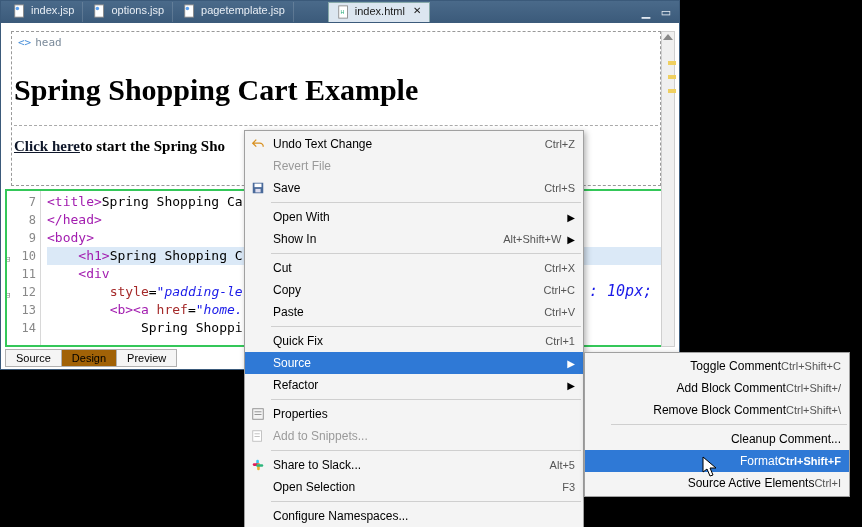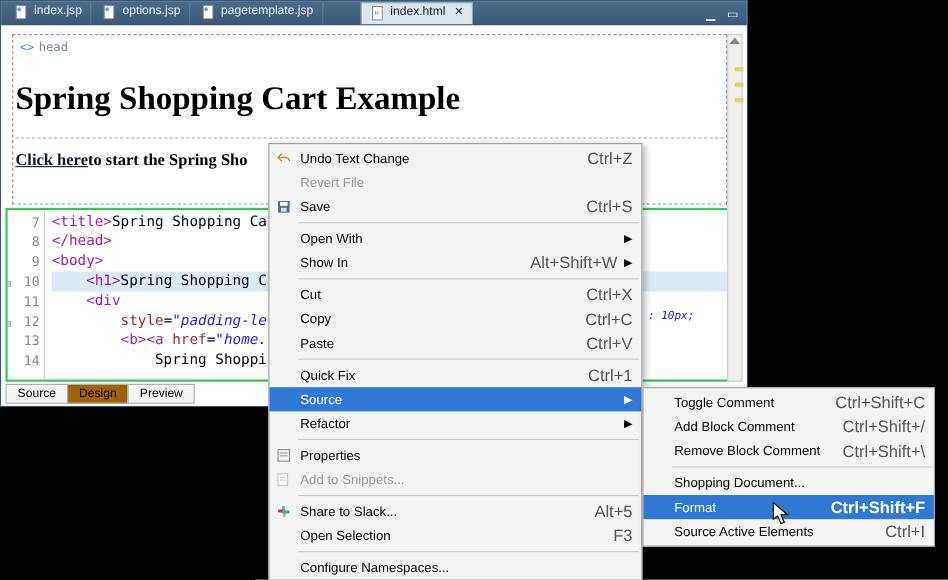--- a/index.html
+++ b/index.html
@@ -152,33 +152,33 @@
 
   .context-menu {
     position: absolute;
     background: #f4f4f4;
     border: 1px solid #a0a0a0;
     box-shadow: 2px 2px 6px rgba(0,0,0,.3);
     font-size: 12px;
     padding: 2px 0;
   }
   .cm1 { left: 244px; top: 130px; width: 340px; }
-  .cm2 { left: 584px; top: 352px; width: 266px; }
+  .cm2 { left: 584px; top: 352px; width: 266px; text-align: right; }
   .mi {
     display: flex;
     align-items: center;
     height: 22px;
     padding: 0 8px 0 28px;
     position: relative;
     cursor: pointer;
   }
   .mi.disabled { color: #9a9a9a; cursor: default; }
   .mi.highlight { background: #2f79d6; color: #fff; }
   .mi .label { flex: 1; }
-  .mi .accel { color: #555; font-size: 15px; }
+  .mi .accel { color: #555; font-size: 11px; }
   .mi.highlight .accel { color: #fff; font-weight: bold; }
   .mi .sub { margin-left: 6px; font-size: 10px; }
   .mi .micon {
     position: absolute;
     left: 5px; top: 3px;
     width: 16px; height: 16px;
     display: flex; align-items: center; justify-content: center;
     font-size: 12px;
   }
   .sep { height: 1px; background: #cfcfcf; margin: 3px 2px 3px 26px; }
@@ -265,21 +265,21 @@
         <div class="ln">8</div>
         <div class="ln">9</div>
         <div class="ln">10<span class="fold">⊟</span></div>
         <div class="ln">11</div>
         <div class="ln">12<span class="fold">⊟</span></div>
         <div class="ln">13</div>
         <div class="ln">14</div>
       </div>
     <div class="codelines" id="codelines"><div class="row"><span class="t-tag">&lt;title&gt;</span>Spring Shopping Ca</div><div class="row"><span class="t-tag">&lt;/head&gt;</span></div><div class="row"><span class="t-tag">&lt;body&gt;</span></div><div class="row sel">    <span class="t-sel"><span class="t-tag">&lt;h1&gt;</span></span><span class="t-sel">Spring Shopping C</span></div><div class="row">    <span class="t-tag">&lt;div</span></div><div class="row">        <span class="t-attr">style</span>=<span class="t-str">"padding-le</span></div><div class="row">        <span class="t-tag">&lt;b&gt;&lt;a</span> <span class="t-attr">href</span>=<span class="t-str">"home.</span></div><div class="row">            Spring Shoppi</div></div>
   </div>
-  <div style="position:absolute; top:281px; left:588px; font-family:Consolas,monospace; font-size:10px; font-style:italic; color:#1a1ae8;">: 10px;</div>
+  <div style="position:absolute; top:281px; left:588px; font-family:Consolas,monospace; font-size:15px; font-style:italic; color:#1a1ae8;">: 10px;</div>
 
   <div class="vscroll">
     <div class="tri-up"></div>
   </div>
   <div class="markers">
     <div class="mark" style="top:30px"></div>
     <div class="mark" style="top:44px"></div>
     <div class="mark" style="top:58px"></div>
   </div>
 
@@ -401,21 +401,21 @@
     <div class="mi">
       <span class="label">Add Block Comment</span>
       <span class="accel">Ctrl+Shift+/</span>
     </div>
     <div class="mi">
       <span class="label">Remove Block Comment</span>
       <span class="accel">Ctrl+Shift+\</span>
     </div>
     <div class="sep"></div>
     <div class="mi">
-      <span class="label">Shopping Document...</span>
+      <span class="label">Cleanup Comment...</span>
     </div>
     <div class="mi highlight">
       <span class="label">Format</span>
       <span class="accel">Ctrl+Shift+F</span>
     </div>
     <div class="mi">
       <span class="label">Source Active Elements</span>
       <span class="accel">Ctrl+I</span>
     </div>
   </div>

